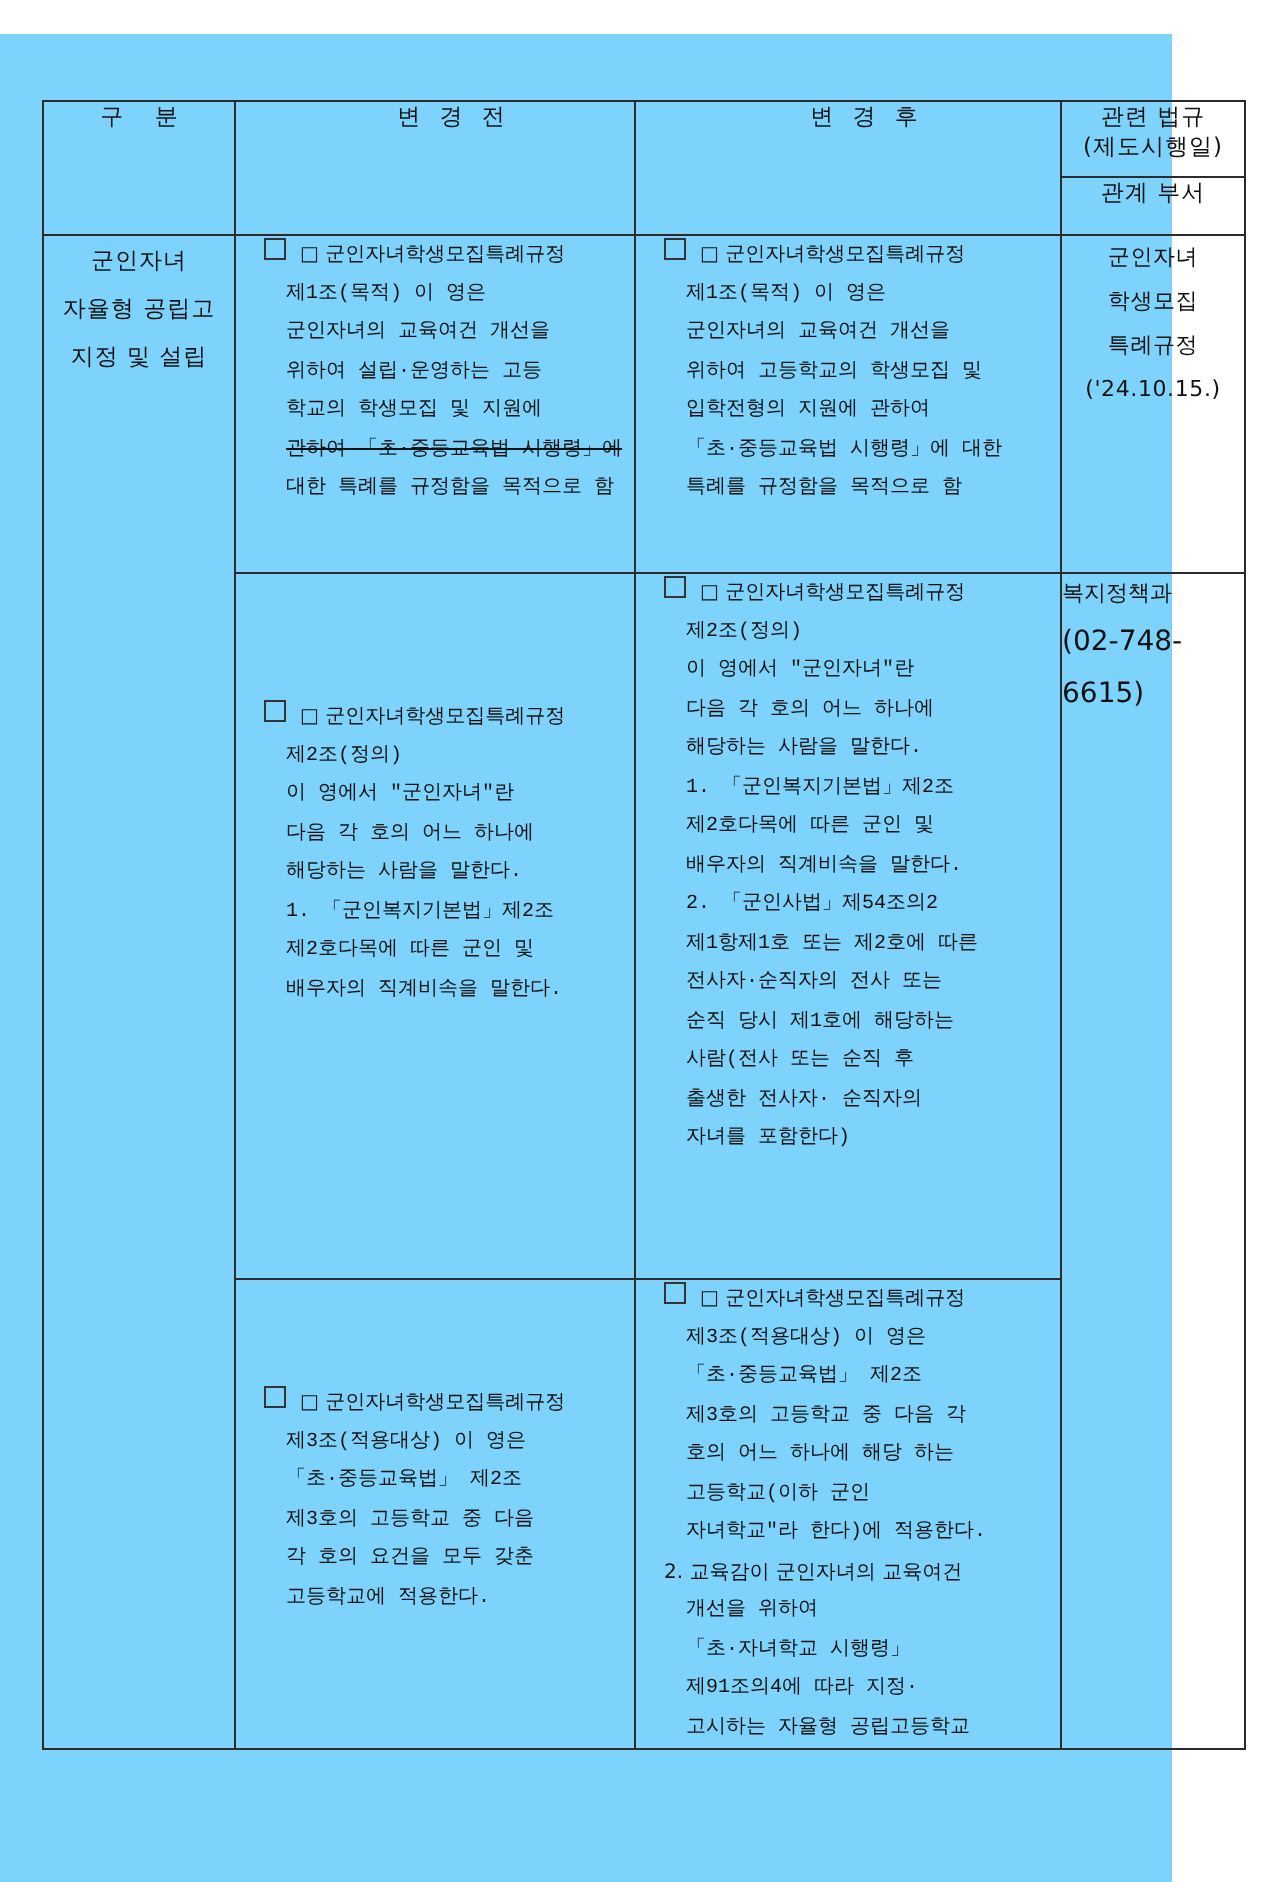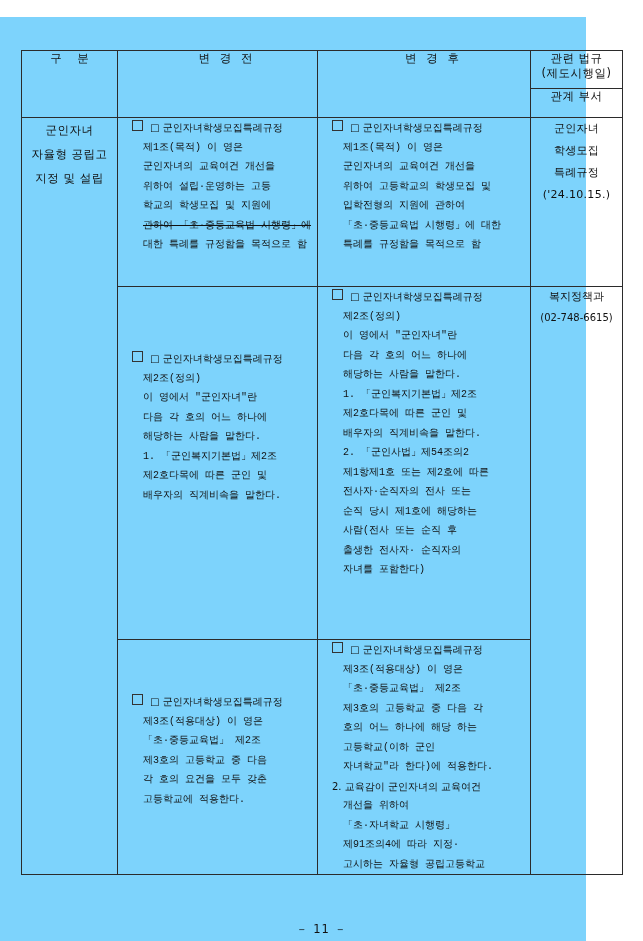--- a/index.html
+++ b/index.html
@@ -81,28 +81,27 @@
     letter-spacing: 0.5px;
   }
   .lawcell {
     text-align: center;
     vertical-align: middle;
     font-size: 11px;
     line-height: 2.0;
     letter-spacing: 0.3px;
   }
   .deptcell {
-    text-align: center;
     vertical-align: middle;
     font-size: 11px;
     line-height: 1.9;
     margin-top: 48px;
   }
   .deptcell .phone {
-    font-size: 10px;
+    font-size: 14px;
   }
   .strike {
     text-decoration: line-through;
   }
   .pagenum {
     position: absolute;
     left: 0;
     top: 905px;
     width: 643px;
     text-align: center;
@@ -244,14 +243,13 @@
           <div class="ln indent1">2. 교육감이 군인자녀의 교육여건</div>
           <div class="ln indent2">개선을 위하여</div>
           <div class="ln indent2">「초·자녀학교 시행령」</div>
           <div class="ln indent2">제91조의4에 따라 지정·</div>
           <div class="ln indent2">고시하는 자율형 공립고등학교</div>
         </td>
       </tr>
     </tbody>
   </table>
 
-  <div class="pagenum">－ 11 －</div>
 </div>
 
 </body></html>

